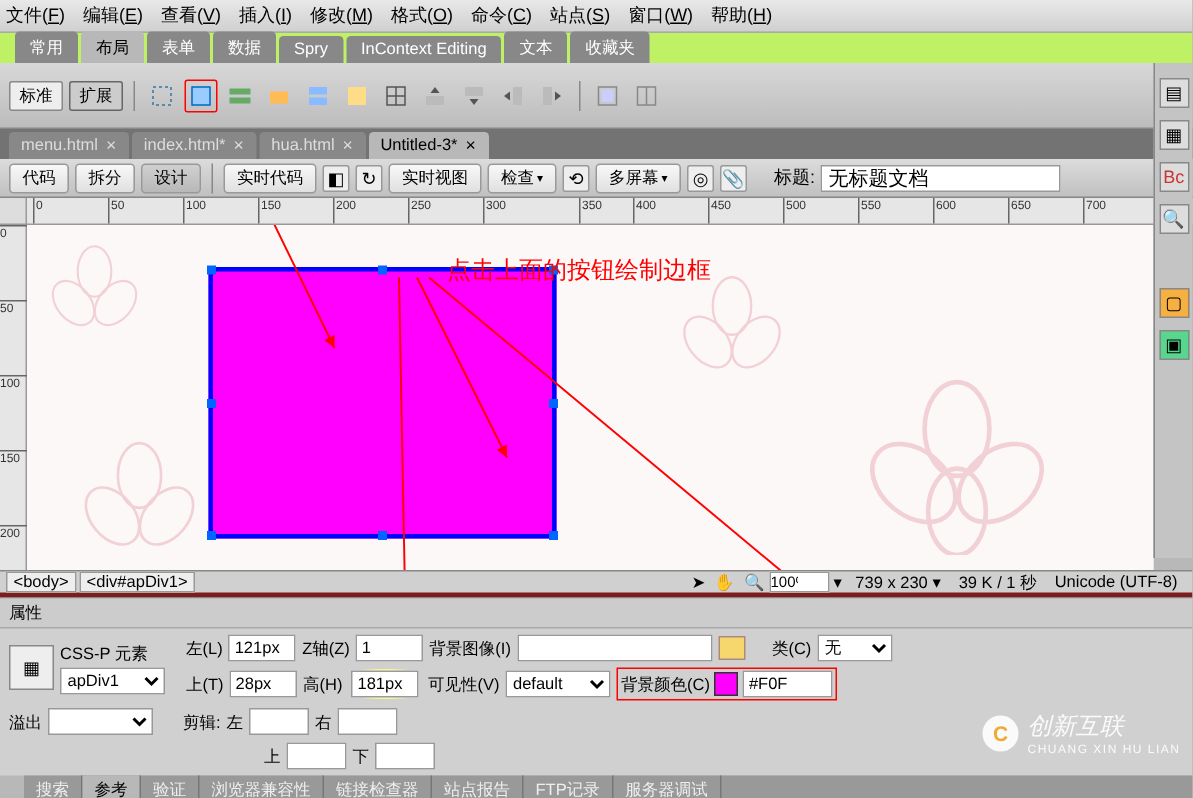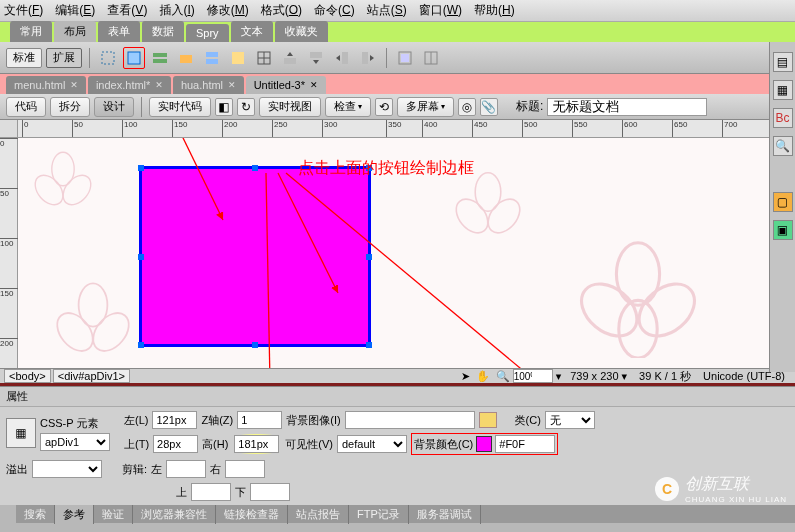--- a/index.html
+++ b/index.html
@@ -9,30 +9,30 @@
   .menubar { height: 22px; background: linear-gradient(#e8e8e8,#d0d0d0); display: flex; align-items: center; padding: 0 4px; gap: 12px; border-bottom: 1px solid #aaa; }
   .menu-item { color: #000; cursor: pointer; }
   .menu-item u { text-decoration: underline; }
 
   
   .tabstrip { height: 20px; background: #bef264; display: flex; align-items: flex-end; padding-left: 10px; }
   .tab1 { background: #888; color: #fff; padding: 3px 10px; margin-right: 2px; border-radius: 3px 3px 0 0; cursor: pointer; font-size: 11px; }
   .tab1.active { background: #b8b8b8; color: #000; }
 
   
-  .toolbar1 { height: 32px; background: linear-gradient(#d8d8d8,#bcbcbc); display: flex; align-items: center; padding: 0 6px; gap: 4px; border-bottom: 1px solid #888; }
+  .toolbar1 { height: 44px; background: linear-gradient(#d8d8d8,#bcbcbc); display: flex; align-items: center; padding: 0 6px; gap: 4px; border-bottom: 1px solid #888; }
   .tbtn { width: 22px; height: 22px; display: flex; align-items: center; justify-content: center; border: 1px solid transparent; cursor: pointer; border-radius: 2px; }
   .tbtn svg { width: 16px; height: 16px; }
   .tbtext { padding: 2px 6px; border: 1px solid #888; background: #eee; border-radius: 2px; cursor: pointer; font-size: 11px; display:flex; align-items:center; height:20px;}
   .tbtext.pressed { background: #ccc; border-color:#666;}
   .sep { width: 1px; height: 20px; background: #888; margin: 0 3px; }
   .redbox { border:1.5px solid red !important; }
 
   
-  .doctabs { height: 20px; background: #fca5a5; display: flex; align-items: flex-end; padding-left: 6px; }
+  .doctabs { height: 20px; background: #737373; display: flex; align-items: flex-end; padding-left: 6px; }
   .doctab { background: #888; color: #ddd; padding: 3px 8px; margin-right: 2px; border-radius: 3px 3px 0 0; cursor: pointer; font-size: 11px; display:flex; align-items:center; gap:5px; }
   .doctab.active { background: #b8b8b8; color: #000; }
   .doctab .x { font-size: 9px; }
 
   
   .viewtoolbar { height: 26px; background: linear-gradient(#dcdcdc,#c0c0c0); display: flex; align-items: center; padding: 0 6px; gap: 4px; border-bottom: 1px solid #888; }
   .vbtn { padding: 2px 8px; border: 1px solid #999; background: linear-gradient(#f8f8f8,#e0e0e0); border-radius: 3px; cursor: pointer; font-size: 11px; height:20px; display:flex; align-items:center;}
   .vbtn.active { background: linear-gradient(#d0d0d0,#b8b8b8); }
   .vbtn .tri { font-size: 8px; margin-left: 2px; }
   .smallicon { width:18px; height:18px; border:1px solid #999; background:#eee; display:flex; align-items:center; justify-content:center; cursor:pointer; border-radius:2px;}
@@ -101,20 +101,21 @@
   <span class="menu-item"><span>窗口</span>(<u>W</u>)</span>
   <span class="menu-item"><span>帮助</span>(<u>H</u>)</span>
 </div>
 
 <div class="tabstrip">
   <div class="tab1">常用</div>
   <div class="tab1 active">布局</div>
   <div class="tab1">表单</div>
   <div class="tab1">数据</div>
   <div class="tab1">Spry</div>
+  <div class="tab1">InContext Editing</div>
   <div class="tab1">文本</div>
   <div class="tab1">收藏夹</div>
 </div>
 
 <div class="toolbar1">
   <div class="tbtext">标准</div>
   <div class="tbtext pressed">扩展</div>
   <div class="sep"></div>
   <div class="tbtn">
       <svg viewBox="0 0 16 16">

